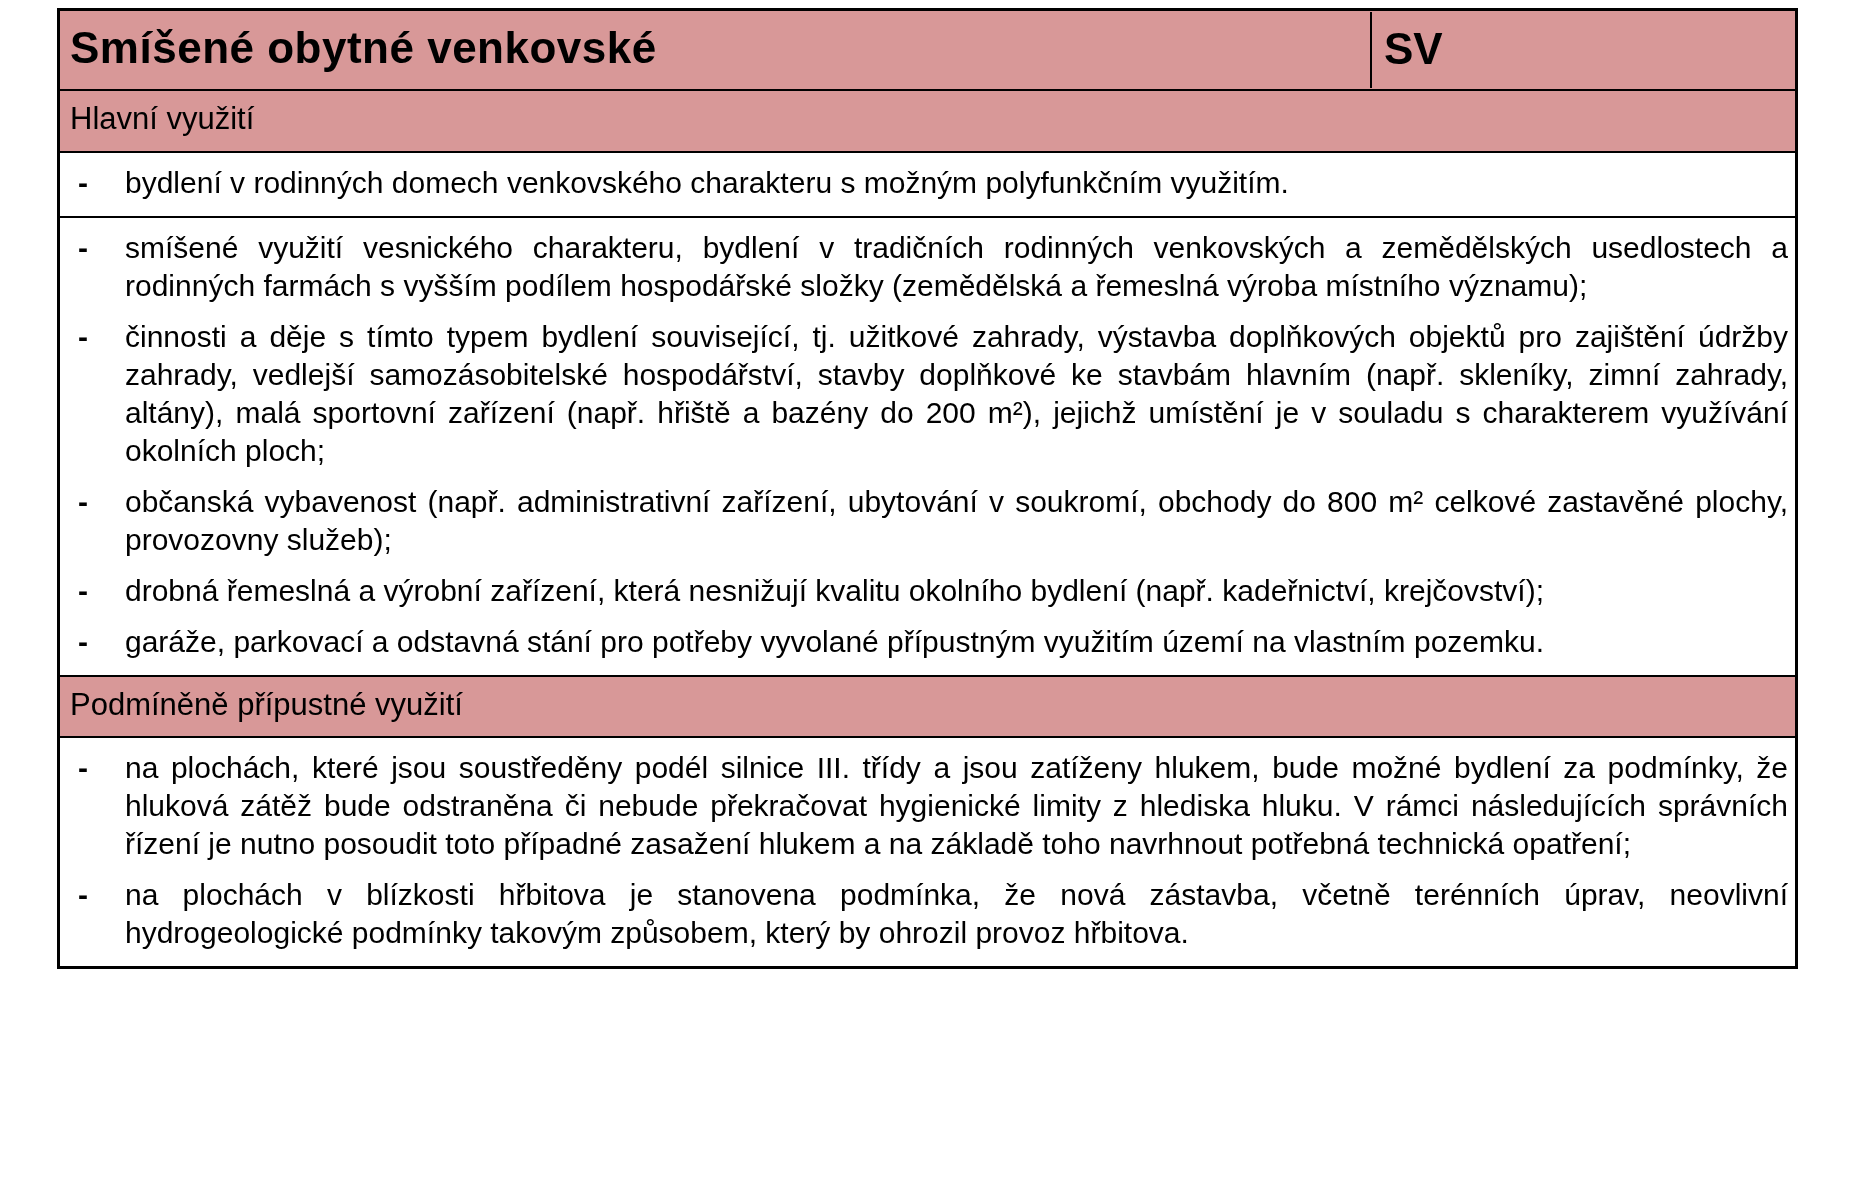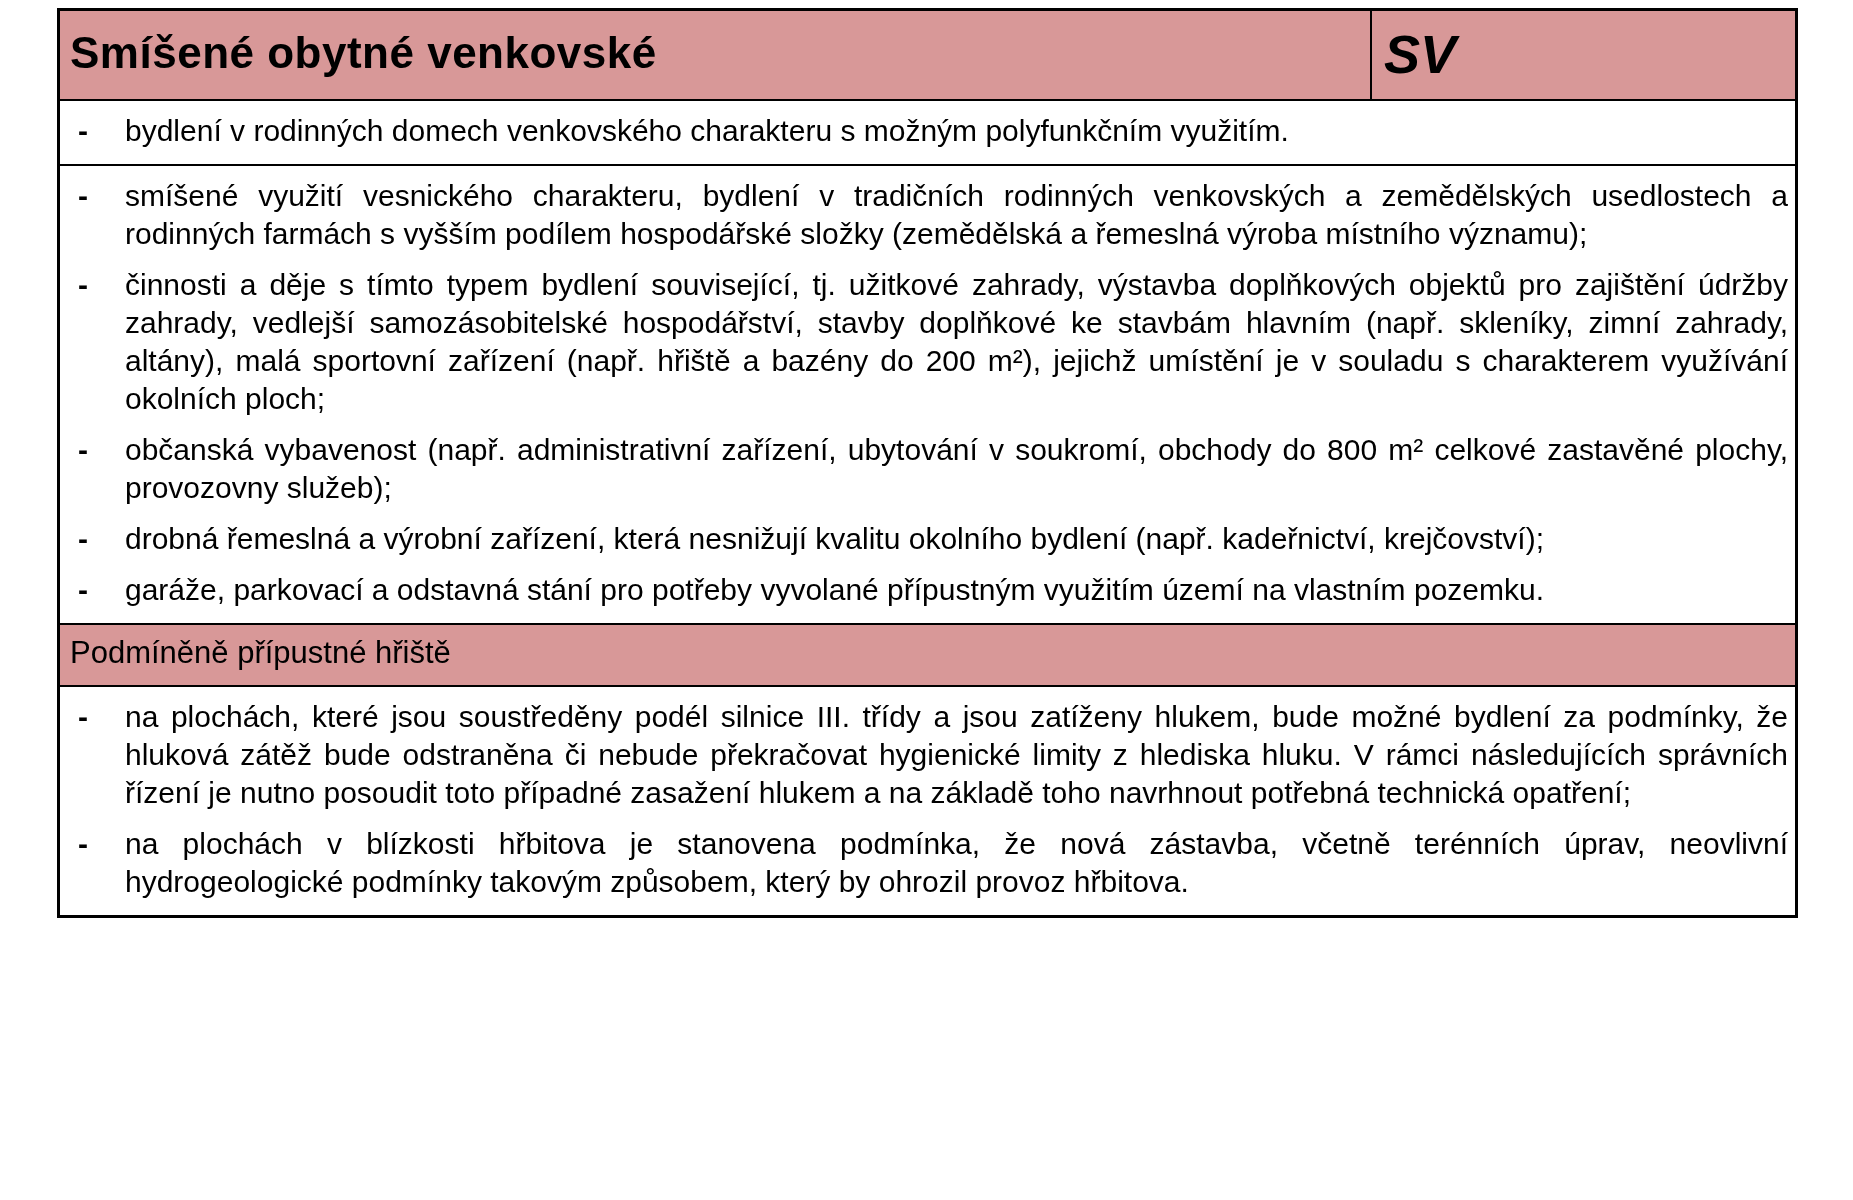--- a/index.html
+++ b/index.html
@@ -36,24 +36,23 @@
     padding: 12px 10px 16px 10px;
     font-size: 44px;
     font-weight: bold;
     letter-spacing: 0.5px;
     box-sizing: border-box;
   }
   .code-cell {
     flex: 1 1 auto;
     border-left: 2px solid #000000;
     padding: 12px 10px 14px 12px;
-    font-size: 54px;
+    font-size: 44px;
     font-weight: bold;
     box-sizing: border-box;
-    font-style: italic;
   }
 
   
   .header-row {
     background: #d89898;
     font-size: 31px;
     padding: 10px 10px 14px 10px;
     line-height: 1.15;
   }
 
@@ -88,20 +87,21 @@
 <body>
 
 <div class="page">
   <div class="zoning-table">
 
     <div class="row title-row">
       <div class="title-cell">Smíšené obytné venkovské</div>
       <div class="code-cell">SV</div>
     </div>
 
+    <div class="row header-row">Hlavní využití</div>
     <div class="row body-row">
       <div class="bullet-item">
         <span class="bullet-dash">-</span>
         <p class="bullet-text">bydlení v rodinných domech venkovského charakteru s možným polyfunkčním využitím.</p>
       </div>
     </div>
 
     <div class="row body-row">
       <div class="bullet-item">
         <span class="bullet-dash">-</span>
@@ -118,21 +118,21 @@
       <div class="bullet-item">
         <span class="bullet-dash">-</span>
         <p class="bullet-text">drobná řemeslná a výrobní zařízení, která nesnižují kvalitu okolního bydlení (např. kadeřnictví, krejčovství);</p>
       </div>
       <div class="bullet-item">
         <span class="bullet-dash">-</span>
         <p class="bullet-text">garáže, parkovací a odstavná stání pro potřeby vyvolané přípustným využitím území na vlastním pozemku.</p>
       </div>
     </div>
 
-    <div class="row header-row">Podmíněně přípustné hřiště</div>
+    <div class="row header-row">Podmíněně přípustné využití</div>
     <div class="row body-row">
       <div class="bullet-item">
         <span class="bullet-dash">-</span>
         <p class="bullet-text">na plochách, které jsou soustředěny podél silnice III. třídy a jsou zatíženy hlukem, bude možné bydlení za podmínky, že hluková zátěž bude odstraněna či nebude překračovat hygienické limity z hlediska hluku. V rámci následujících správních řízení je nutno posoudit toto případné zasažení hlukem a na základě toho navrhnout potřebná technická opatření;</p>
       </div>
       <div class="bullet-item">
         <span class="bullet-dash">-</span>
         <p class="bullet-text">na plochách v blízkosti hřbitova je stanovena podmínka, že nová zástavba, včetně terénních úprav, neovlivní hydrogeologické podmínky takovým způsobem, který by ohrozil provoz hřbitova.</p>
       </div>
     </div>

